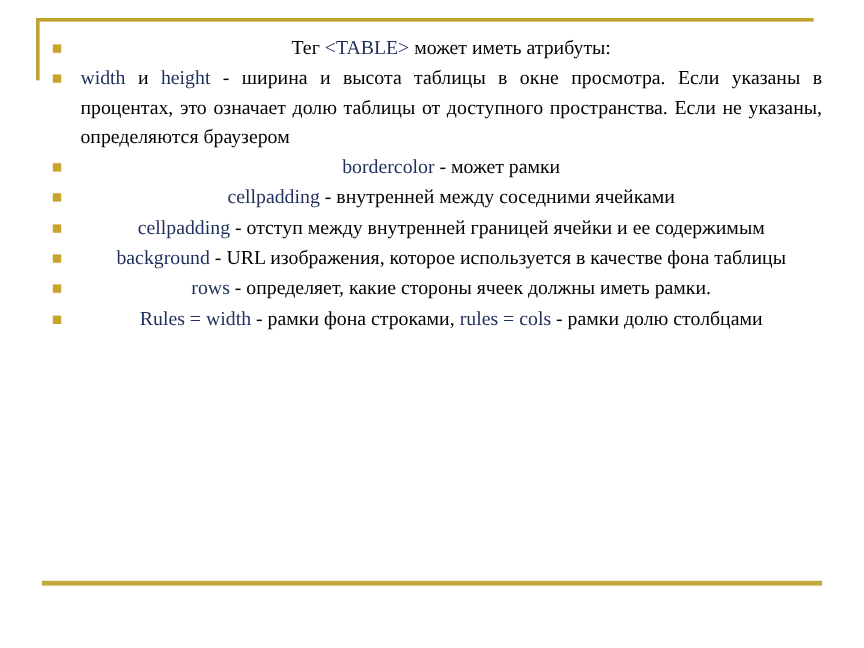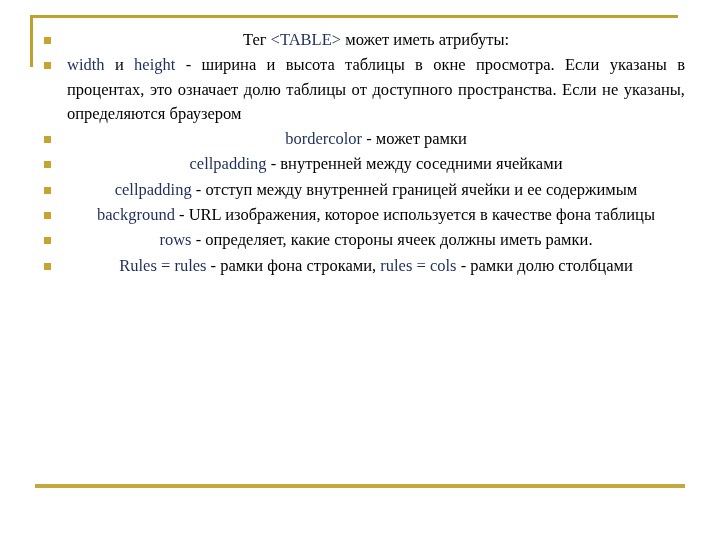--- a/index.html
+++ b/index.html
@@ -130,19 +130,19 @@
       <li class="bullet">
         <span class="marker"></span><span class="kw">background</span><span class="txt"> - URL изображения, которое используется в качестве фона таблицы</span>
       </li>
 
 
       <li class="bullet">
         <span class="marker"></span><span class="kw">rows</span><span class="txt"> - определяет, какие стороны ячеек должны иметь рамки.</span>
       </li>
 
       <li class="bullet">
-        <span class="marker"></span><span class="kw">Rules = rules</span><span class="txt"> - рамки фона строками, </span><span class="kw">rules = cols</span><span class="txt"> - рамки долю столбцами</span>
+        <span class="marker"></span><span class="kw">Rules = width</span><span class="txt"> - рамки фона строками, </span><span class="kw">rules = cols</span><span class="txt"> - рамки долю столбцами</span>
       </li>
 
     </ul>
   </div>
 
 </div>
 
 </body></html>

